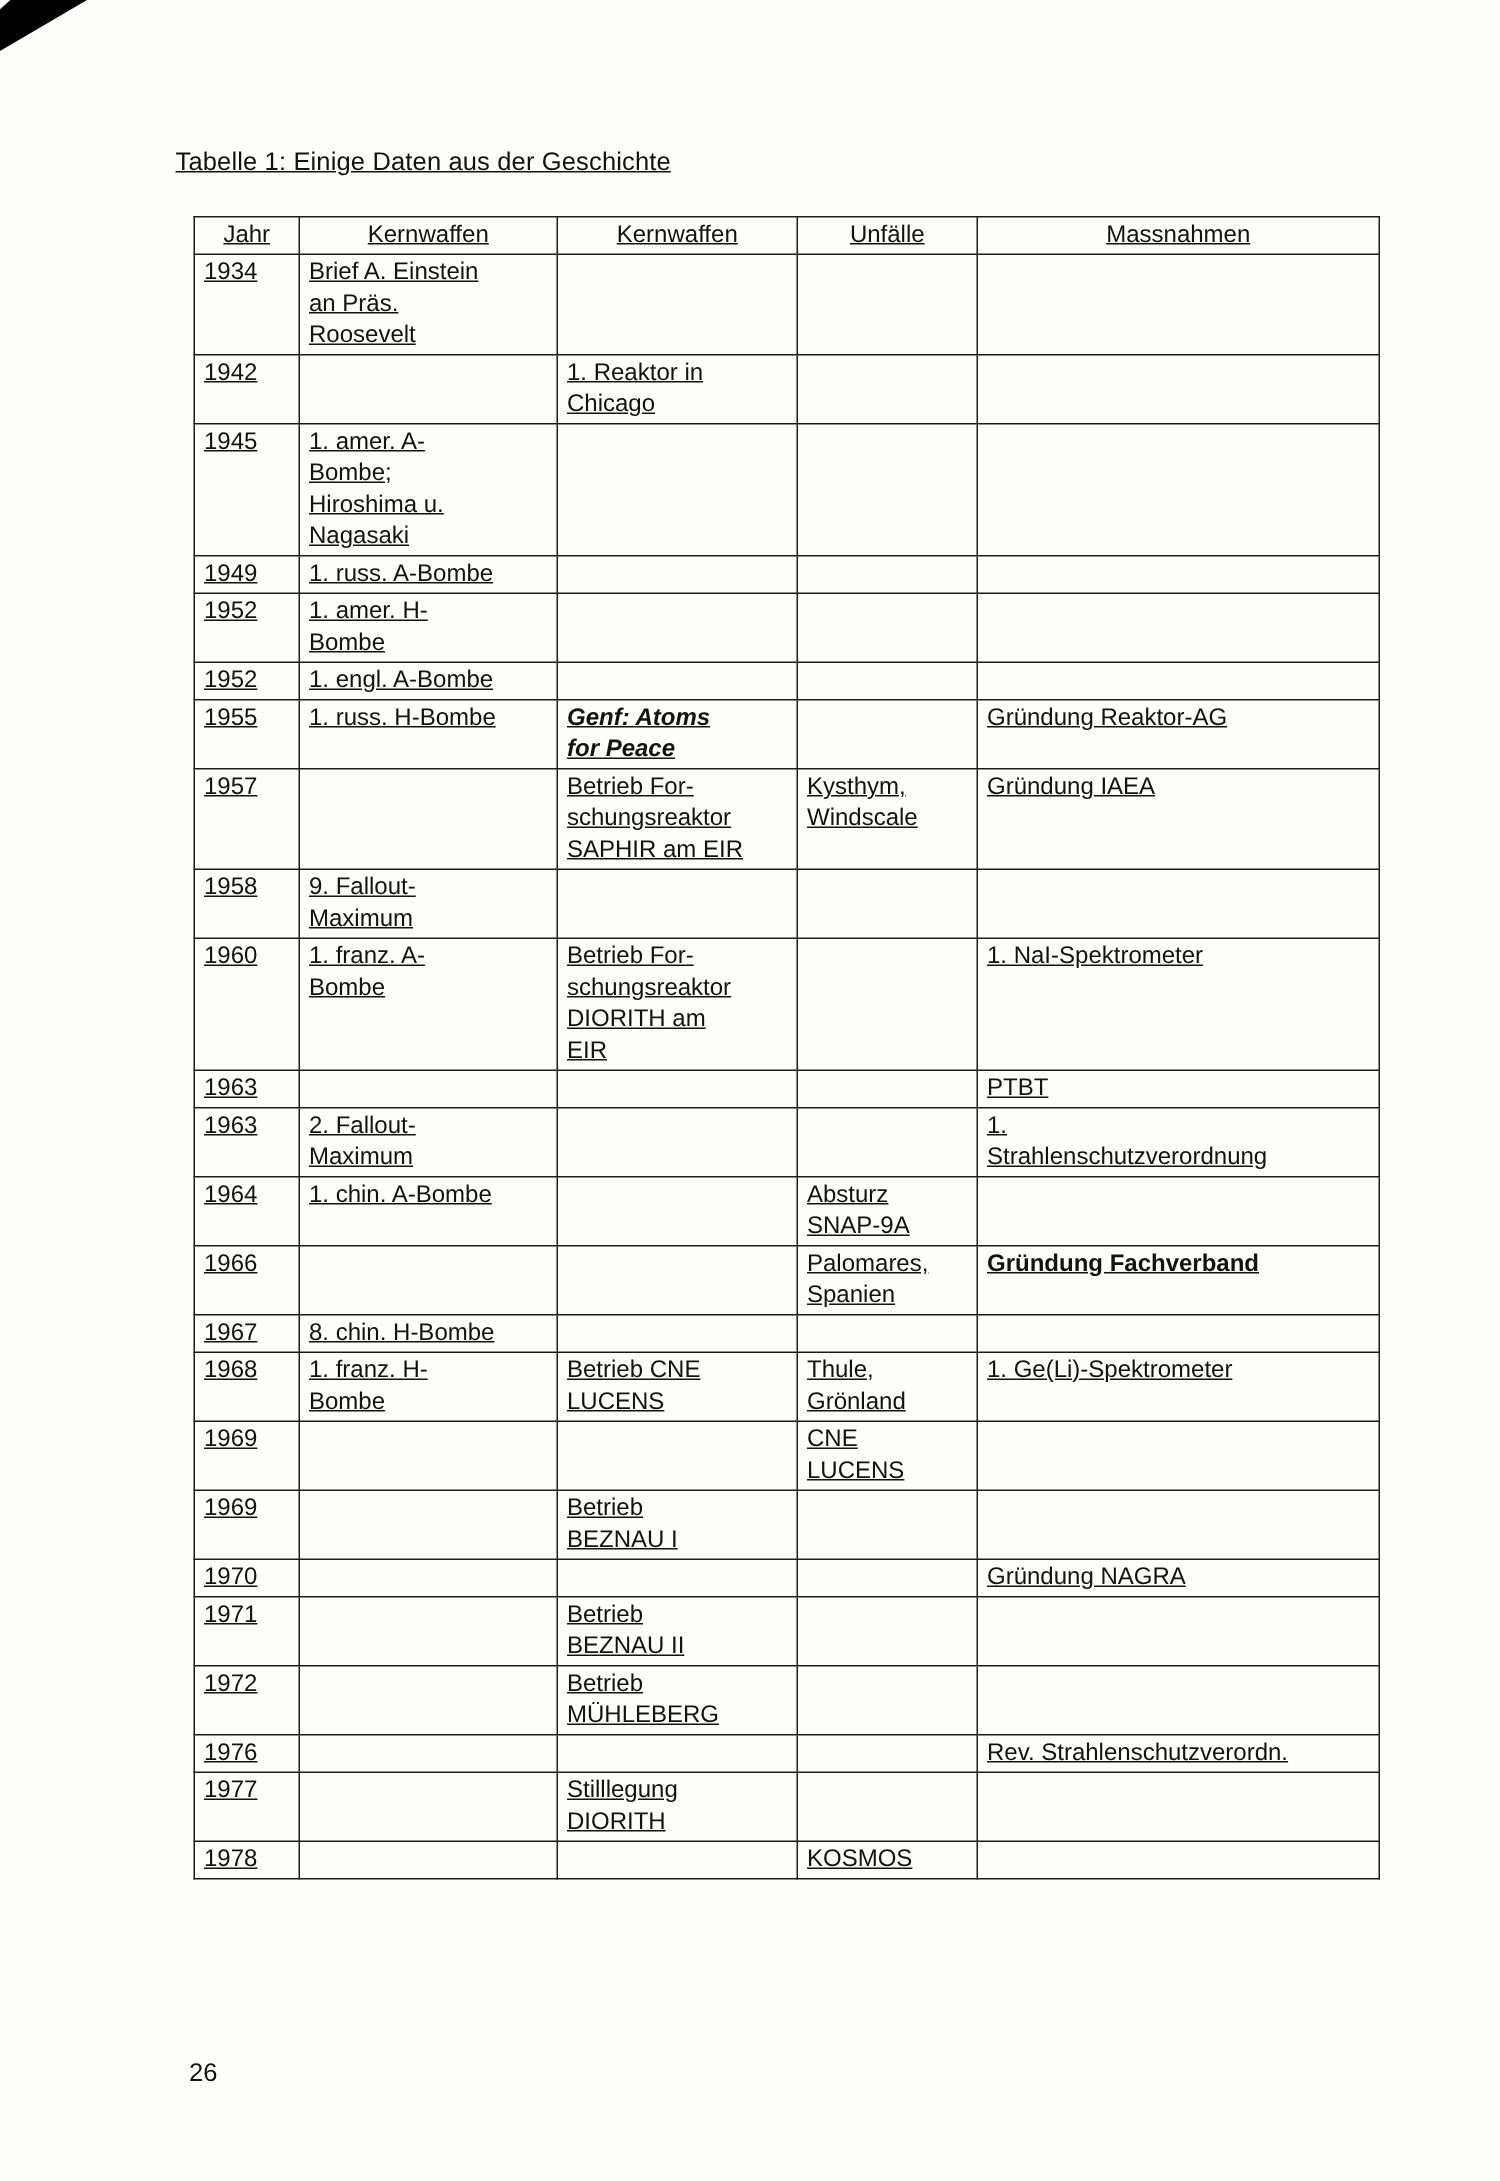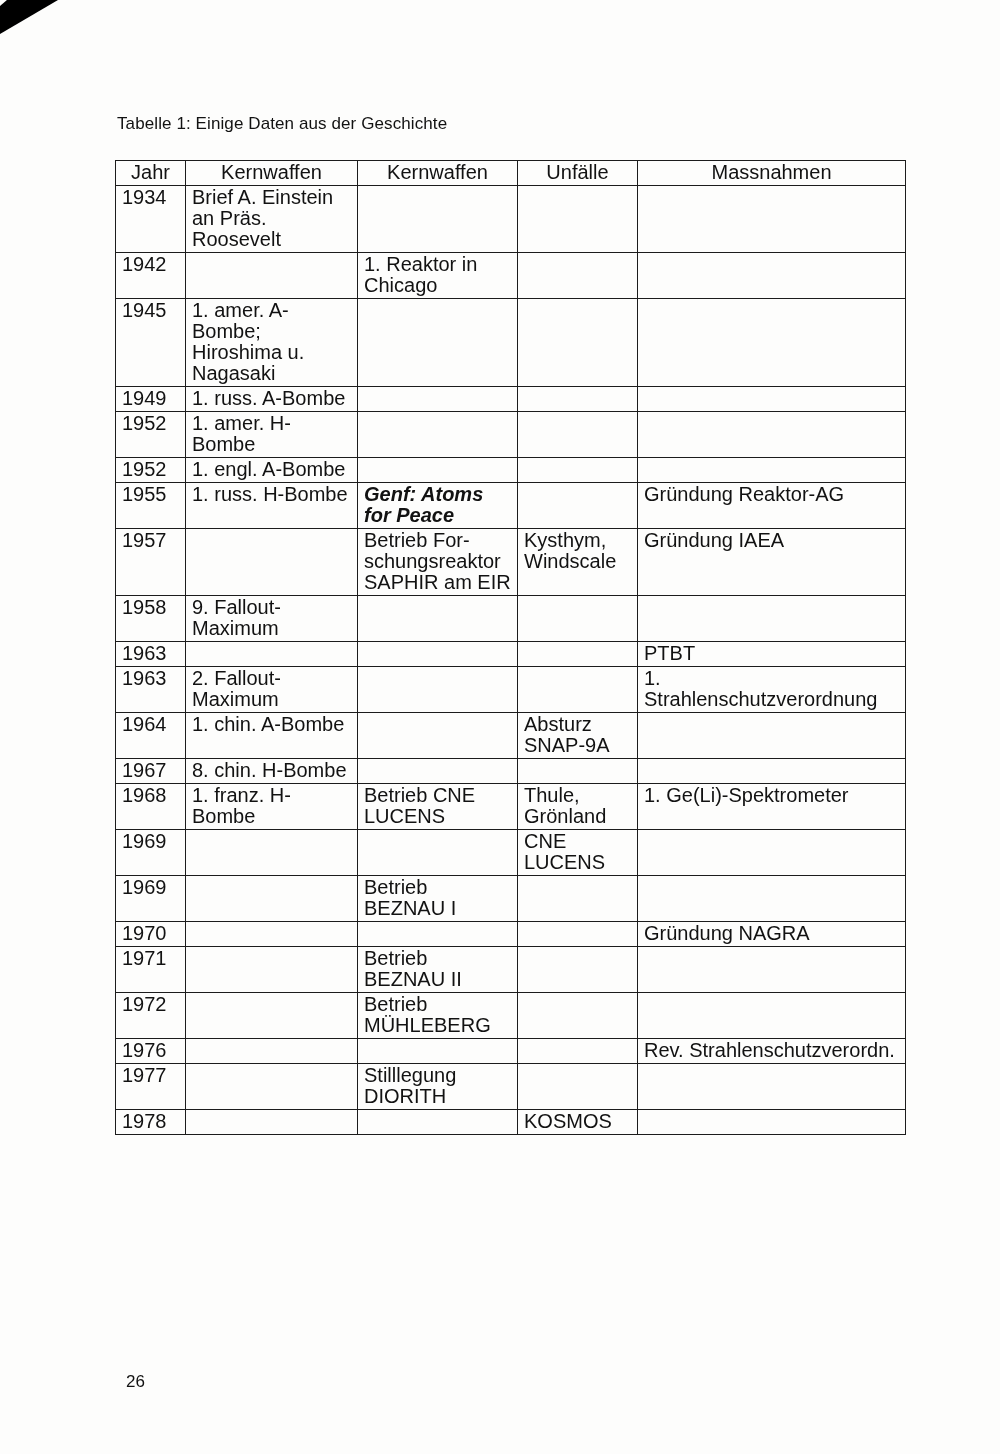--- a/index.html
+++ b/index.html
@@ -17,35 +17,37 @@
   .scan-corner {
     position: absolute;
     top: 0; left: 0;
     width: 58px; height: 34px;
     background: #000;
     clip-path: polygon(12% 0, 100% 0, 0 100%, 0 18%);
   }
   .doc {
     position: absolute;
     left: 115px;
-    top: 114px;
+    top: 98px;
     width: 820px;
+    text-decoration: underline;
   }
   .title {
     font-size: 17px;
     font-weight: normal;
     margin: 0 0 26px 2px;
     letter-spacing: 0.1px;
   }
   table.history {
     border-collapse: collapse;
     table-layout: fixed;
     width: 790px;
-    font-size: 20px;
+    font-size: 16px;
     line-height: 21px;
+    margin-left: 14px;
   }
   table.history th,
   table.history td {
     border: 1px solid #1c1c1c;
     padding: 1px 6px 2px 6px;
     vertical-align: top;
     text-align: left;
     white-space: pre-line;
     overflow: hidden;
   }
@@ -162,20 +164,31 @@
         </tr>
         <tr>
           <td>1958</td>
           <td>9. Fallout-
 Maximum</td>
           <td></td>
           <td></td>
           <td></td>
         </tr>
         <tr>
+          <td>1960</td>
+          <td>1. franz. A-
+Bombe</td>
+          <td>Betrieb For-
+schungsreaktor
+DIORITH am
+EIR</td>
+          <td></td>
+          <td>1. NaI-Spektrometer</td>
+        </tr>
+        <tr>
           <td>1963</td>
           <td></td>
           <td></td>
           <td></td>
           <td>PTBT</td>
         </tr>
         <tr>
           <td>1963</td>
           <td>2. Fallout-
 Maximum</td>
@@ -184,20 +197,28 @@
           <td>1.
 Strahlenschutzverordnung</td>
         </tr>
         <tr>
           <td>1964</td>
           <td>1. chin. A-Bombe</td>
           <td></td>
           <td>Absturz
 SNAP-9A</td>
           <td></td>
+        </tr>
+        <tr>
+          <td>1966</td>
+          <td></td>
+          <td></td>
+          <td>Palomares,
+Spanien</td>
+          <td class="bold">Gründung Fachverband</td>
         </tr>
         <tr>
           <td>1967</td>
           <td>8. chin. H-Bombe</td>
           <td></td>
           <td></td>
           <td></td>
         </tr>
         <tr>
           <td>1968</td>

